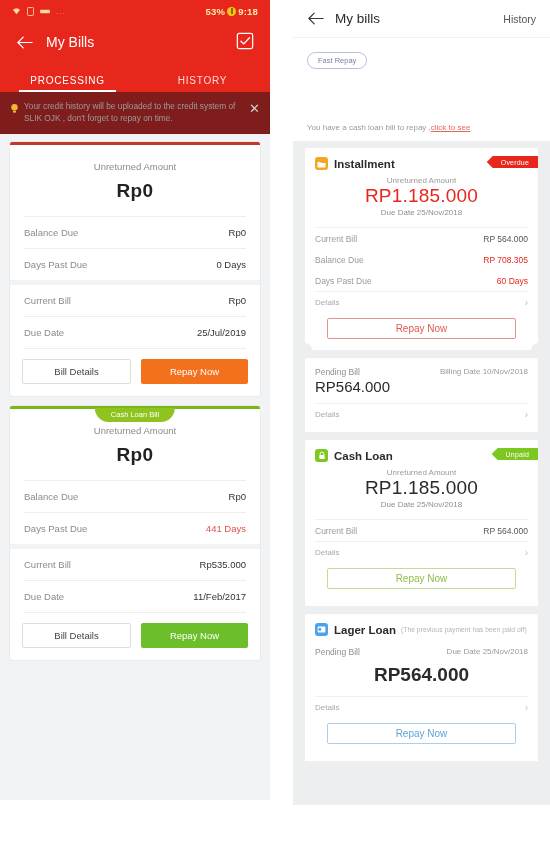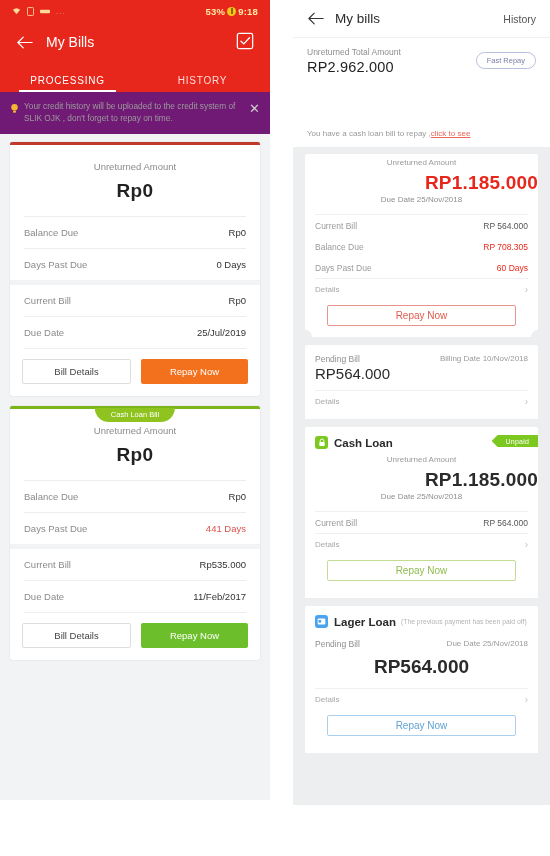--- a/index.html
+++ b/index.html
@@ -33,21 +33,21 @@
   .nav-title { color: #fff; font-size: 14px; margin-left: 10px; flex: 1; font-weight: 500;}
   .nav-action { width: 20px; height: 20px; }
 
   .tabs { height: 30px; display: flex; }
   .tab { flex: 1; display: flex; align-items: flex-end; justify-content: center;
          color: #ffd9d6; font-size: 10px; letter-spacing: .8px; position: relative; padding-bottom: 6px; }
   .tab.active { color: #fff; }
   .tab.active::after { content:""; position:absolute; bottom:0; left:14%; right:14%; height:2.5px; background:#fff; }
 
   .notice {
-    background: #701a75; display: flex; align-items: flex-start;
+    background: #7f1d1d; display: flex; align-items: flex-start;
     padding: 8px 10px 9px 10px; gap: 5px;
   }
   .notice-txt { font-size: 8.3px; color: #9b9b9b; line-height: 1.5; flex: 1; }
   .notice-x { color: #cfcfcf; font-size: 13px; line-height: 1; padding-top: 2px;}
 
   .lp-body { padding: 8px 10px 0 10px; }
   .bill-card { background: #fff; border-radius: 3px; margin-bottom: 10px; position: relative; overflow: visible; box-shadow: 0 0 0 1px rgba(0,0,0,.03);}
   .card-topbar { height: 3px; background: #c0392b; border-radius: 2px 2px 0 0; }
   .card-topbar.green { background: #7cb518; }
   .card-tag-wrap { position: relative; height: 0; }
@@ -104,21 +104,21 @@
   .badge {
     position: absolute; right: 0; top: 8px; color: #fff; font-size: 7px;
     padding: 2.5px 9px 2.5px 14px; letter-spacing: .2px;
     clip-path: polygon(6px 0, 100% 0, 100% 100%, 6px 100%, 0 50%);
   }
   .badge.red { background: #e8271c; }
   .badge.green { background: #7dc820; }
 
   .lc-amt { text-align: center; padding: 4px 0 10px 0; }
   .lc-amt-label { font-size: 8px; color: #9a9a9a; }
-  .lc-amt-value { font-size: 19px; font-weight: bold; letter-spacing: .2px; margin: 5px 0 1px 0; text-align: right;}
+  .lc-amt-value { font-size: 19px; font-weight: normal; letter-spacing: .2px; margin: 0 0 1px 0;}
   .lc-amt-value.red { color: #e8271c; }
   .lc-amt-value.dark { color: #2b2b2b; }
   .lc-due { font-size: 8px; color: #8e8e8e; }
 
   .lc-sep { height: 1px; background: #efefef; margin: 0 10px; }
   .lc-kv { display: flex; justify-content: space-between; padding: 5.5px 10px; font-size: 8.5px; }
   .lc-kv .k { color: #9a9a9a; }
   .lc-kv .v { color: #555; }
   .lc-kv .v.red { color: #e8271c; }
   .lc-details { display: flex; justify-content: space-between; align-items:center;
@@ -313,34 +313,39 @@
         <div class="rp-back">
           <svg width="16" height="13" viewBox="0 0 18 14">
               <path d="M7 1 1 7l6 6M1 7h16" stroke="#333" stroke-width="1.3" fill="none" stroke-linecap="round" stroke-linejoin="round"></path>
             </svg>
         </div>
         <div class="rp-title">My bills</div>
         <div class="rp-history">History</div>
       </div>
 
       <div class="rp-sum">
-        <div class="rp-sum-l">
-          <div class="rp-sum-label">Unreturned Total Amount</div>
-          <div class="rp-sum-amt">RP2.962.000</div>
-        </div>
         <div class="fast-repay">Fast Repay</div>
       </div>
       <div class="rp-hint">
         <span>You  have a cash loan bill to repay ,</span><a href="#">click to see</a>
       </div>
     </div>
 
     <div class="rp-body">
 
       <div class="loan-card">
+        <div class="lc-head">
+          <span class="lc-icon orange">
+            <svg width="9" height="8" viewBox="0 0 10 9">
+                <path d="M0.5 2.2h3.2l1 1.1h4.8v4.6a.6.6 0 0 1-.6.6H1.1a.6.6 0 0 1-.6-.6Z" fill="#fff"></path>
+              </svg>
+          </span>
+          <span class="lc-name">Installment</span>
+          <span class="badge red">Overdue</span>
+        </div>
         <div class="lc-amt">
           <div class="lc-amt-label">Unreturned Amount</div>
           <div class="lc-amt-value red">RP1.185.000</div>
           <div class="lc-due">Due Date 25/Nov/2018</div>
         </div>
         <div class="lc-sep"></div>
         <div class="lc-kv">
           <span class="k">Current Bill</span>
           <span class="v">RP 564.000</span>
         </div>

